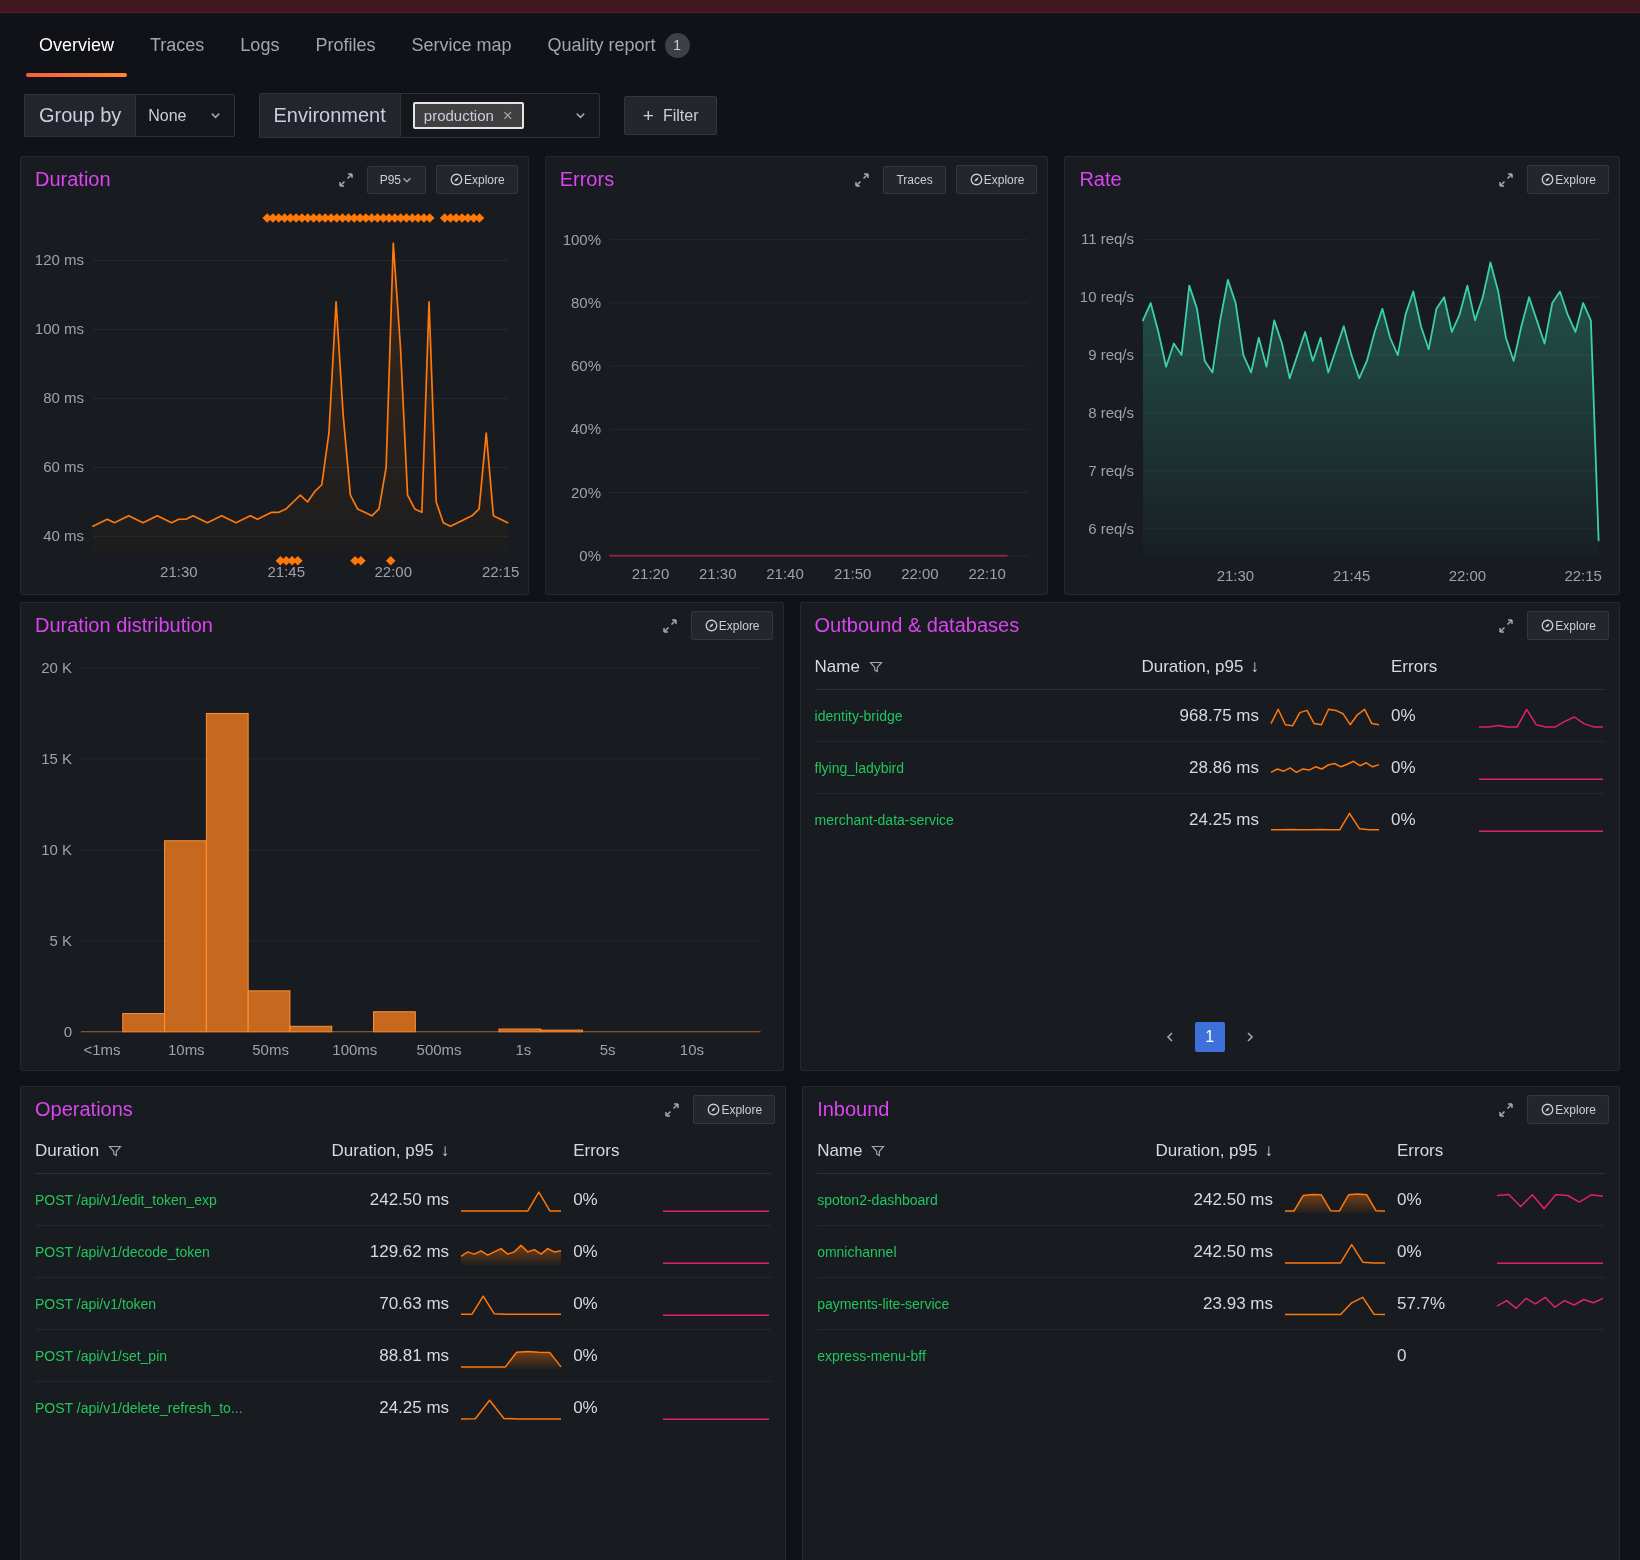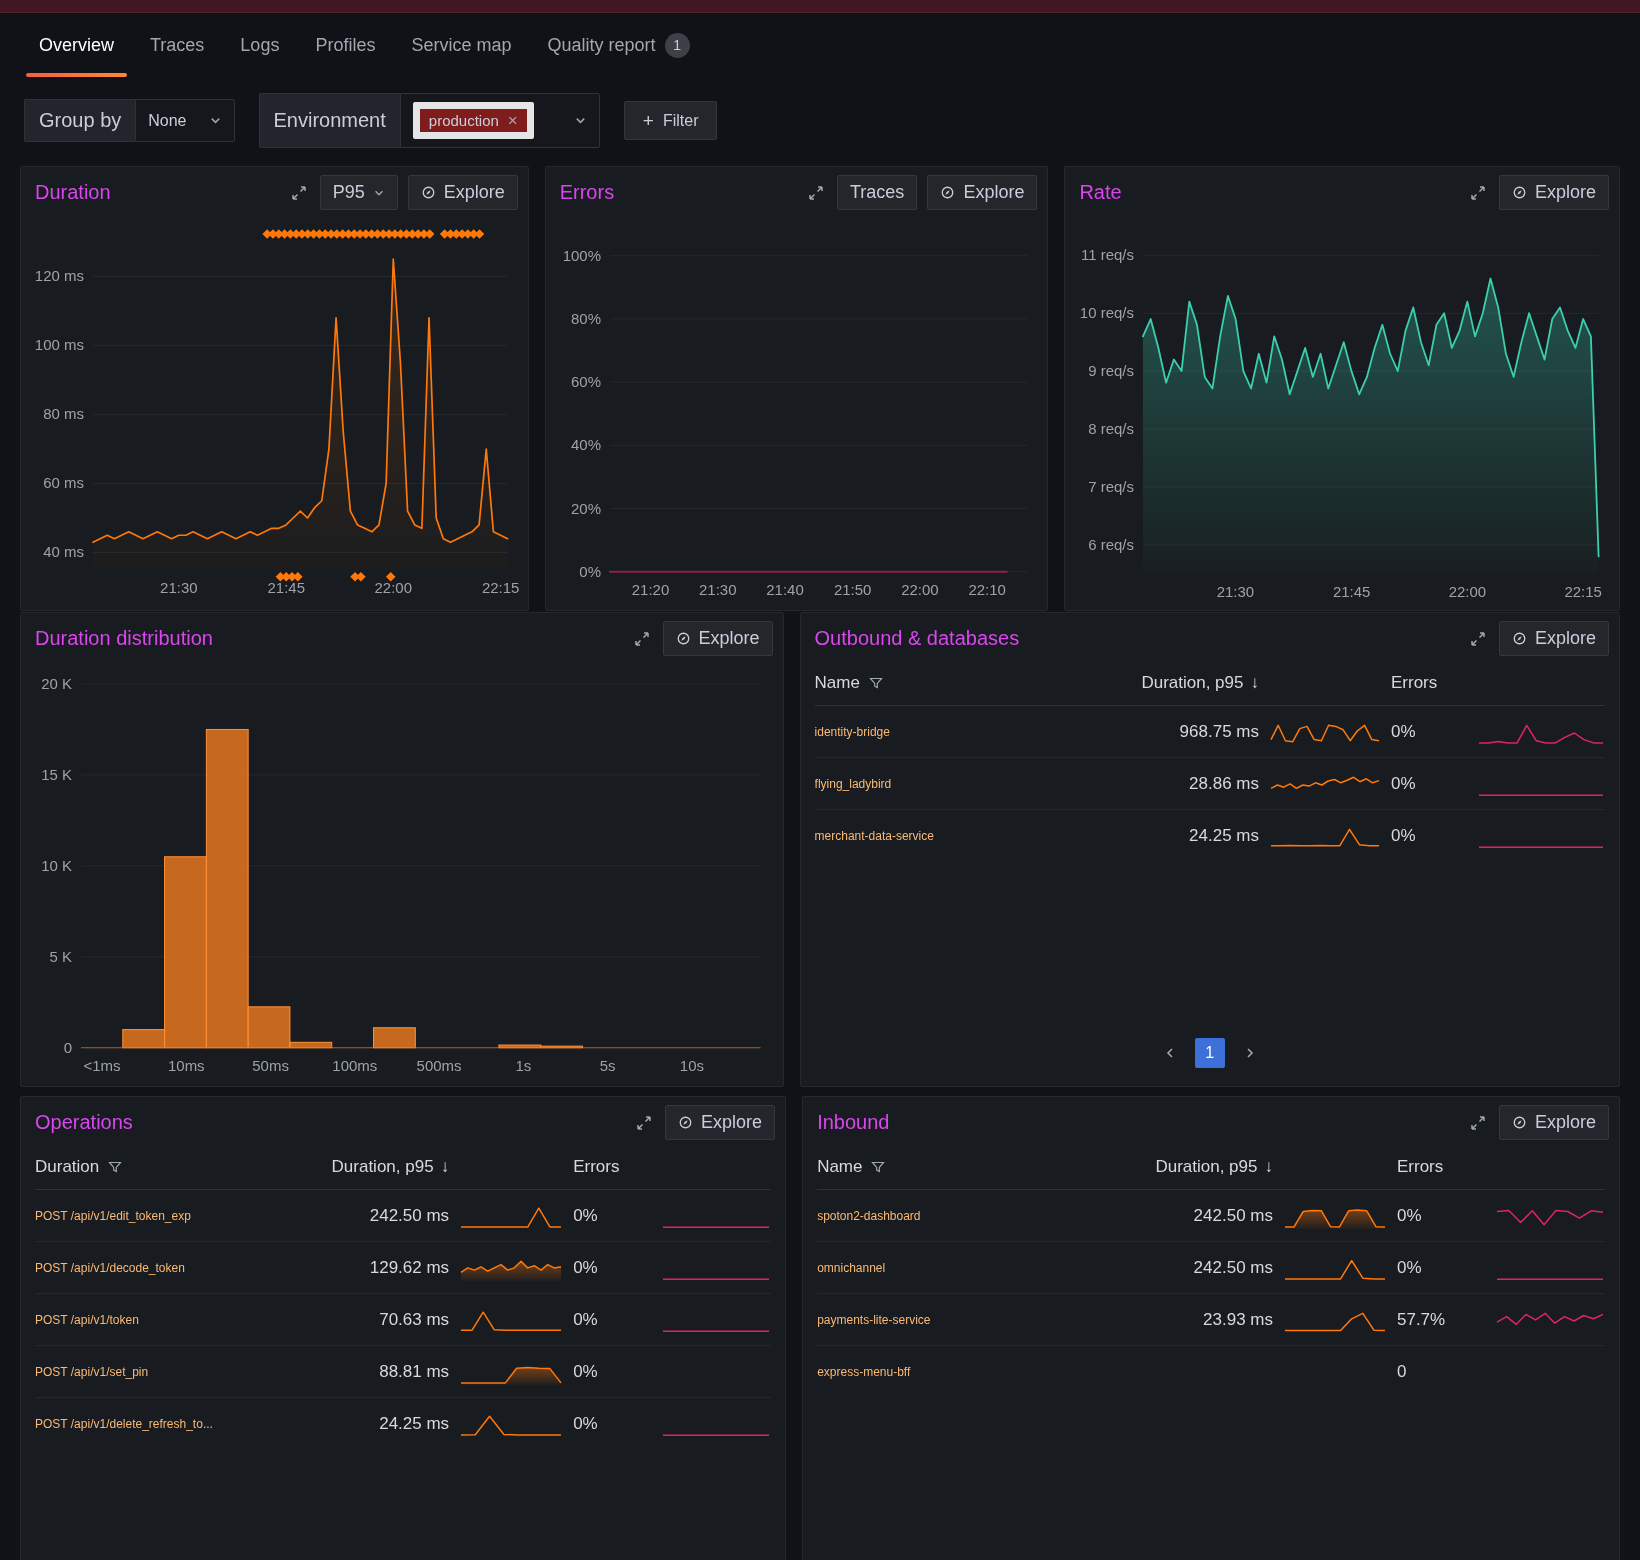--- a/index.html
+++ b/index.html
@@ -23,57 +23,57 @@
 
   
   .filtersbar { display:flex; align-items:center; gap:24px; padding:16px 24px 18px; }
   .seg { display:flex; }
   .seg-label { background:#22252b; border:1px solid #2f3238; border-right:none; padding:9px 14px;
          font-size:20px; color:#ccccdc; border-radius:2px 0 0 2px; display:flex; align-items:center; }
   .seg-value { display:flex; align-items:center; gap:22px; background:#16171d; border:1px solid #2f3238;
          padding:8px 12px; font-size:16px; color:#ccccdc; border-radius:0 2px 2px 0; cursor:pointer;
          justify-content:space-between; min-width:96px; }
   .combo { min-width:200px; }
-  .tag { display:flex; align-items:center; gap:9px; background:#7f1d1d; border:7px solid #e5e5e5;
+  .tag { display:flex; align-items:center; gap:9px; background:#404040; border:2px solid #e5e5e5;
          border-radius:2px; padding:3px 9px; font-size:15px; }
   .tag-x { color:#9fa7b3; font-size:17px; line-height:1; cursor:pointer; }
   .filter-btn { display:flex; align-items:center; gap:9px; background:#24262c; border:1px solid #34373d;
          color:#ccccdc; font-size:16px; padding:9px 18px; border-radius:2px; cursor:pointer; }
   .plus { font-size:19px; line-height:1; color:#ccccdc; }
 
   
   .row { display:grid; gap:16px; margin:0 20px 16px; }
   .row1 { grid-template-columns:510fr 505fr 557fr; height:430px; }
   .row2 { grid-template-columns:765fr 822fr; height:468px; }
   .row3 { grid-template-columns:770fr 822fr; height:512px; }
   .panel { background:#181b1f; border:1px solid #25282d; border-radius:2px;
          display:flex; flex-direction:column; min-width:0; }
   .phead { display:flex; align-items:center; justify-content:space-between; padding:8px 10px 4px 14px; }
   .phead h2 { margin:0; font-size:20px; font-weight:500; color:#d946ef; white-space:nowrap; }
   .pactions { display:flex; align-items:center; gap:10px; }
-  .btn { display:flex; align-items:center; gap:8px; background:#24262c; border:1px solid #34373d;
-         color:#ccccdc; font-size:18px; padding:6px 12px; border-radius:2px; cursor:pointer; }
+  .btn { display:flex; align-items:center; background:#24262c; border:1px solid #34373d;
+         color:#ccccdc; font-size:12px; padding:6px 12px; border-radius:2px; cursor:pointer; }
   .icon-btn { background:none; border:none; color:#9fa7b3; padding:3px; cursor:pointer; display:flex; }
   .chart { flex:1; min-height:0; margin:4px 8px 4px 6px; }
   .axis { fill:#9da2aa; font-size:15px; font-family:"Liberation Sans","DejaVu Sans",sans-serif; }
 
   
   .tbl { padding:0 14px; display:flex; flex-direction:column; }
   .thead,.trow { display:grid; align-items:center; column-gap:10px; }
   .tbl-out .thead,.tbl-out .trow { grid-template-columns:minmax(0,1fr) 170px 112px 76px 128px; }
   .tbl-ops .thead,.tbl-ops .trow { grid-template-columns:minmax(0,1fr) 150px 104px 78px 110px; }
   .tbl-in  .thead,.tbl-in .trow  { grid-template-columns:minmax(0,1fr) 150px 104px 88px 110px; }
   .thead { height:46px; border-bottom:1px solid rgba(204,204,220,0.12); font-size:17px;
          font-weight:500; color:#d8d9df; }
   .trow { height:52px; border-bottom:1px solid rgba(204,204,220,0.07); }
   .trow:last-child { border-bottom:none; }
   .th-name { display:flex; align-items:center; gap:9px; cursor:pointer; }
   .th-dur { justify-self:end; display:flex; align-items:center; gap:7px; cursor:pointer; }
   .sort { color:#d8d9df; font-size:17px; }
-  .name { color:#fdba74; font-size:12px; font-weight:500; text-decoration:none; cursor:pointer;
+  .name { color:#22c55e; font-size:14px; font-weight:500; text-decoration:none; cursor:pointer;
          white-space:nowrap; overflow:hidden; text-overflow:ellipsis; }
   .dur { justify-self:end; font-size:17px; color:#d8d9df; white-space:nowrap; }
   .err { font-size:17px; color:#d8d9df; }
   .spark { width:100%; height:30px; }
 
   .pager { display:flex; gap:10px; justify-content:center; align-items:center;
          margin-top:auto; padding:14px 0 18px; }
   .pg { width:30px; height:30px; display:flex; align-items:center; justify-content:center;
          background:none; border:none; color:#9fa7b3; font-size:16px; border-radius:2px; cursor:pointer; }
   .pg.active { background:#3d71d9; color:#fff; }

